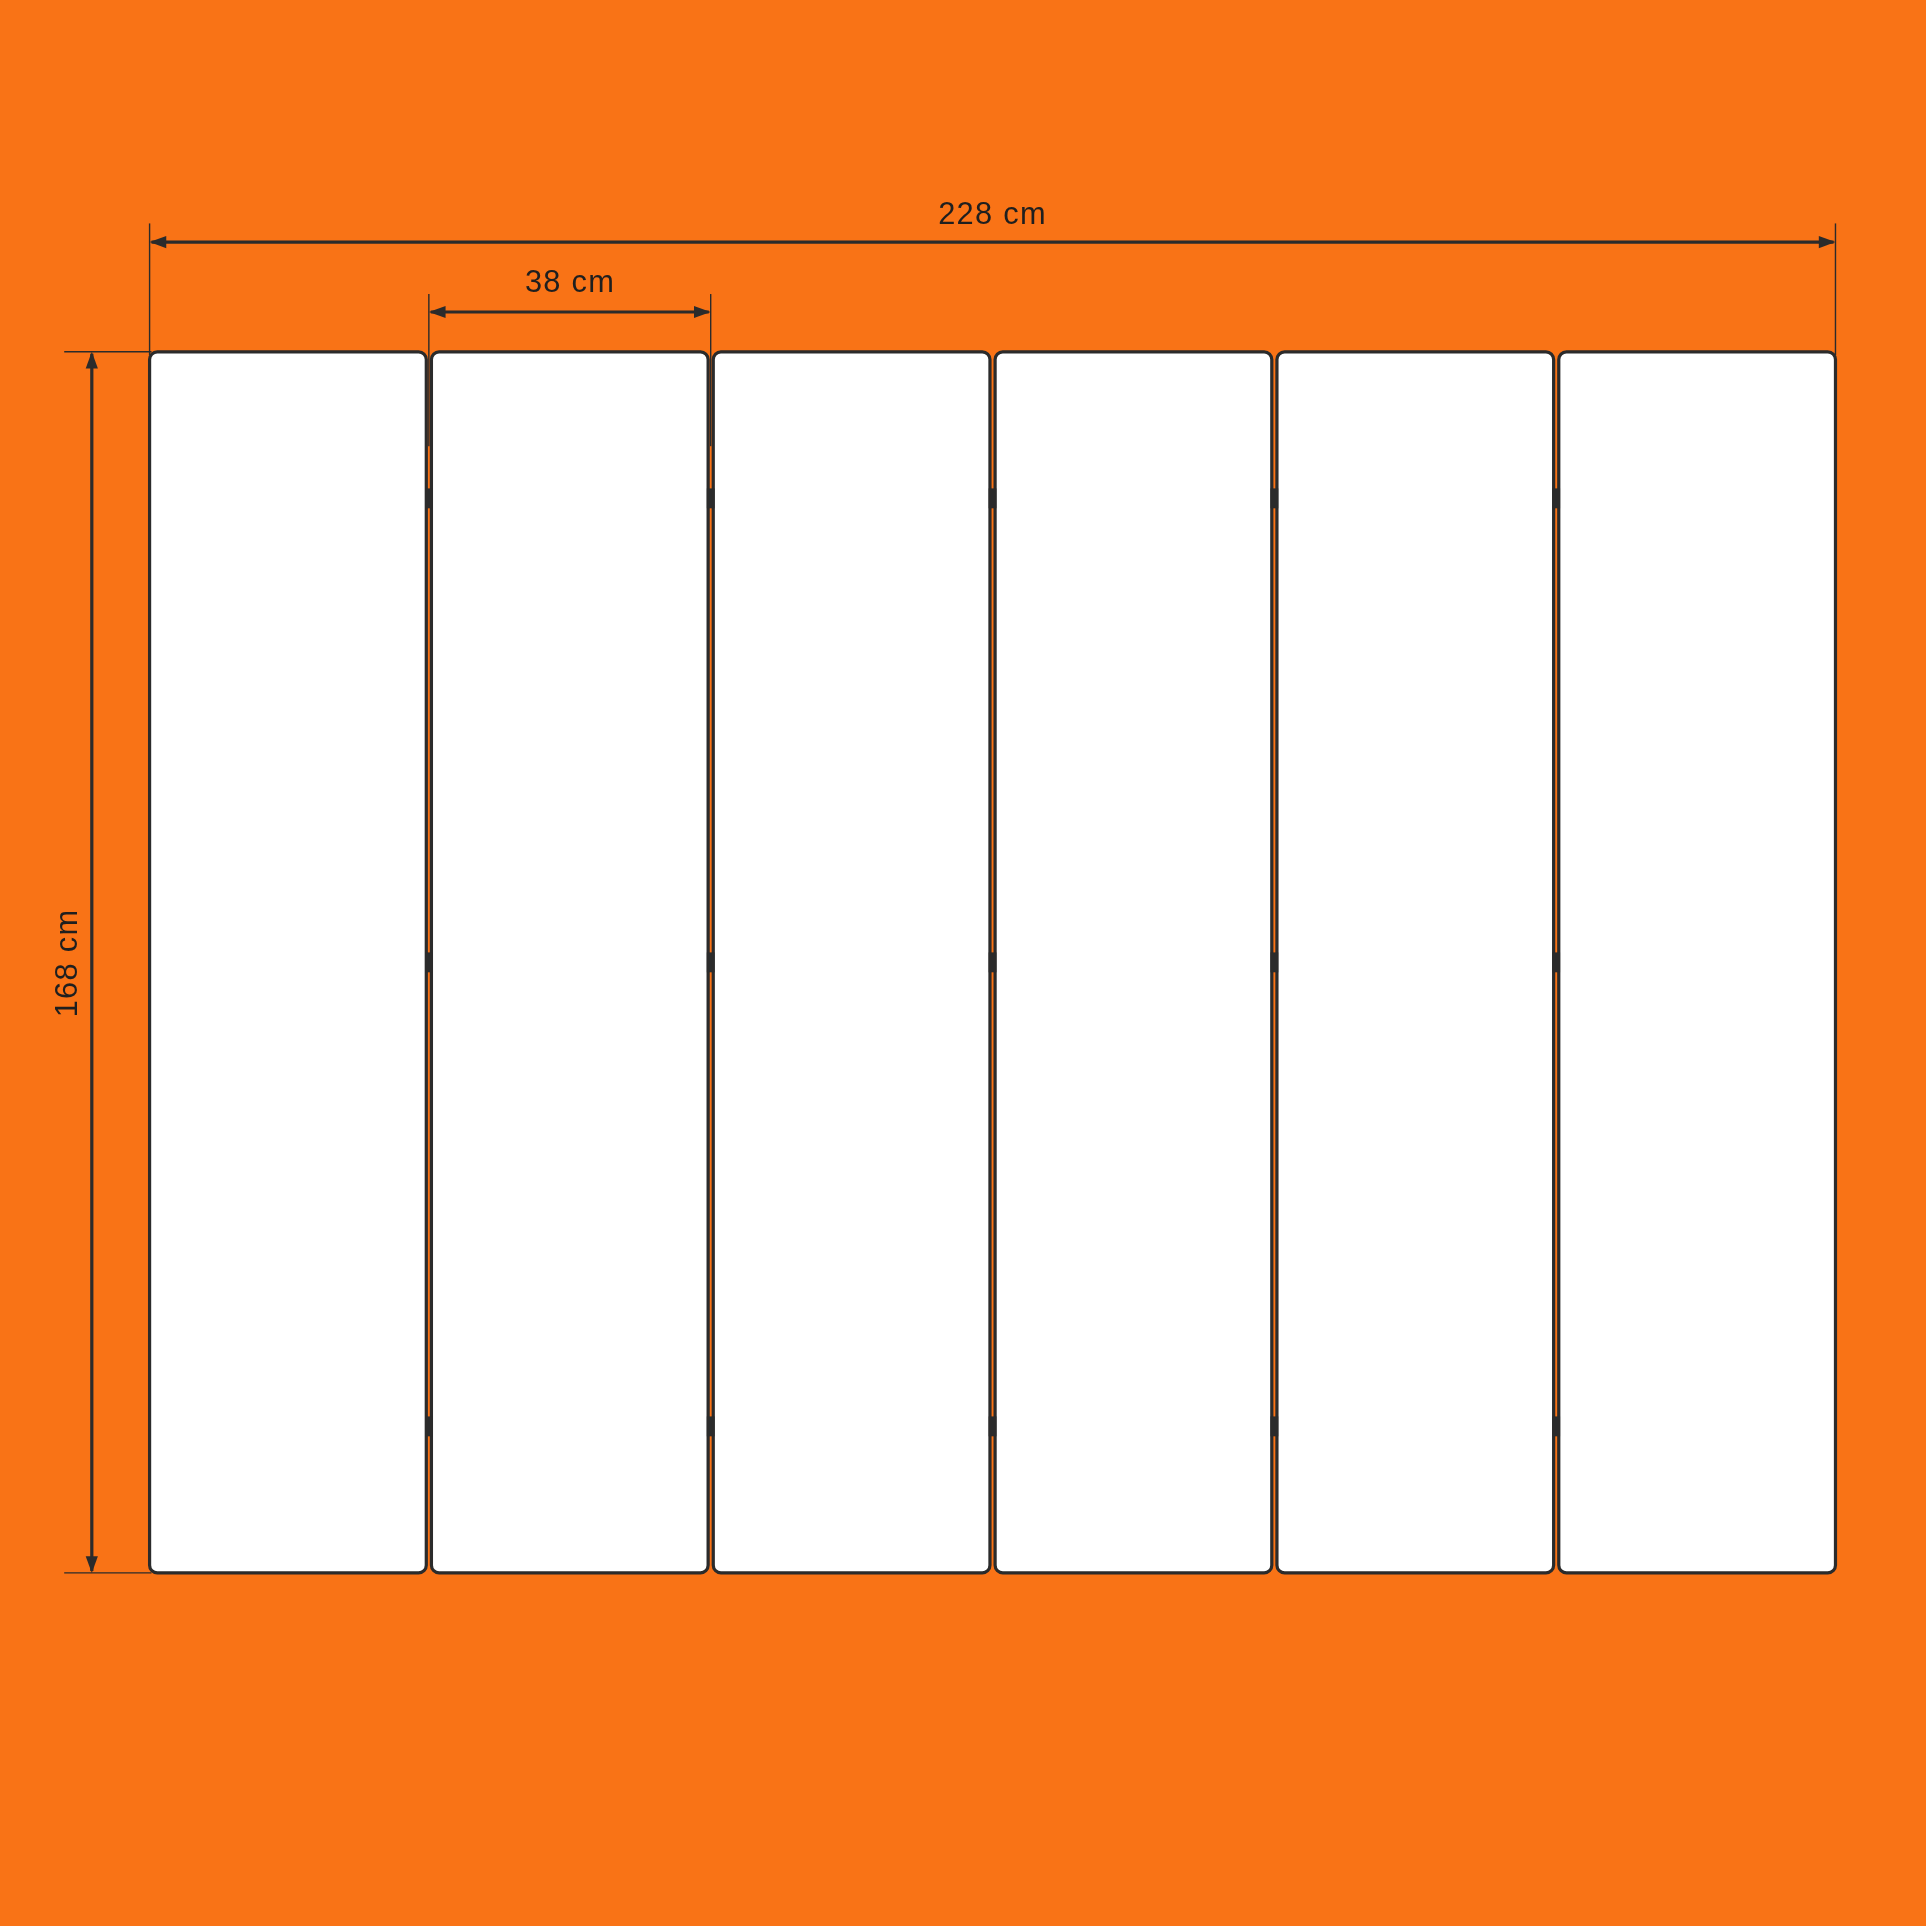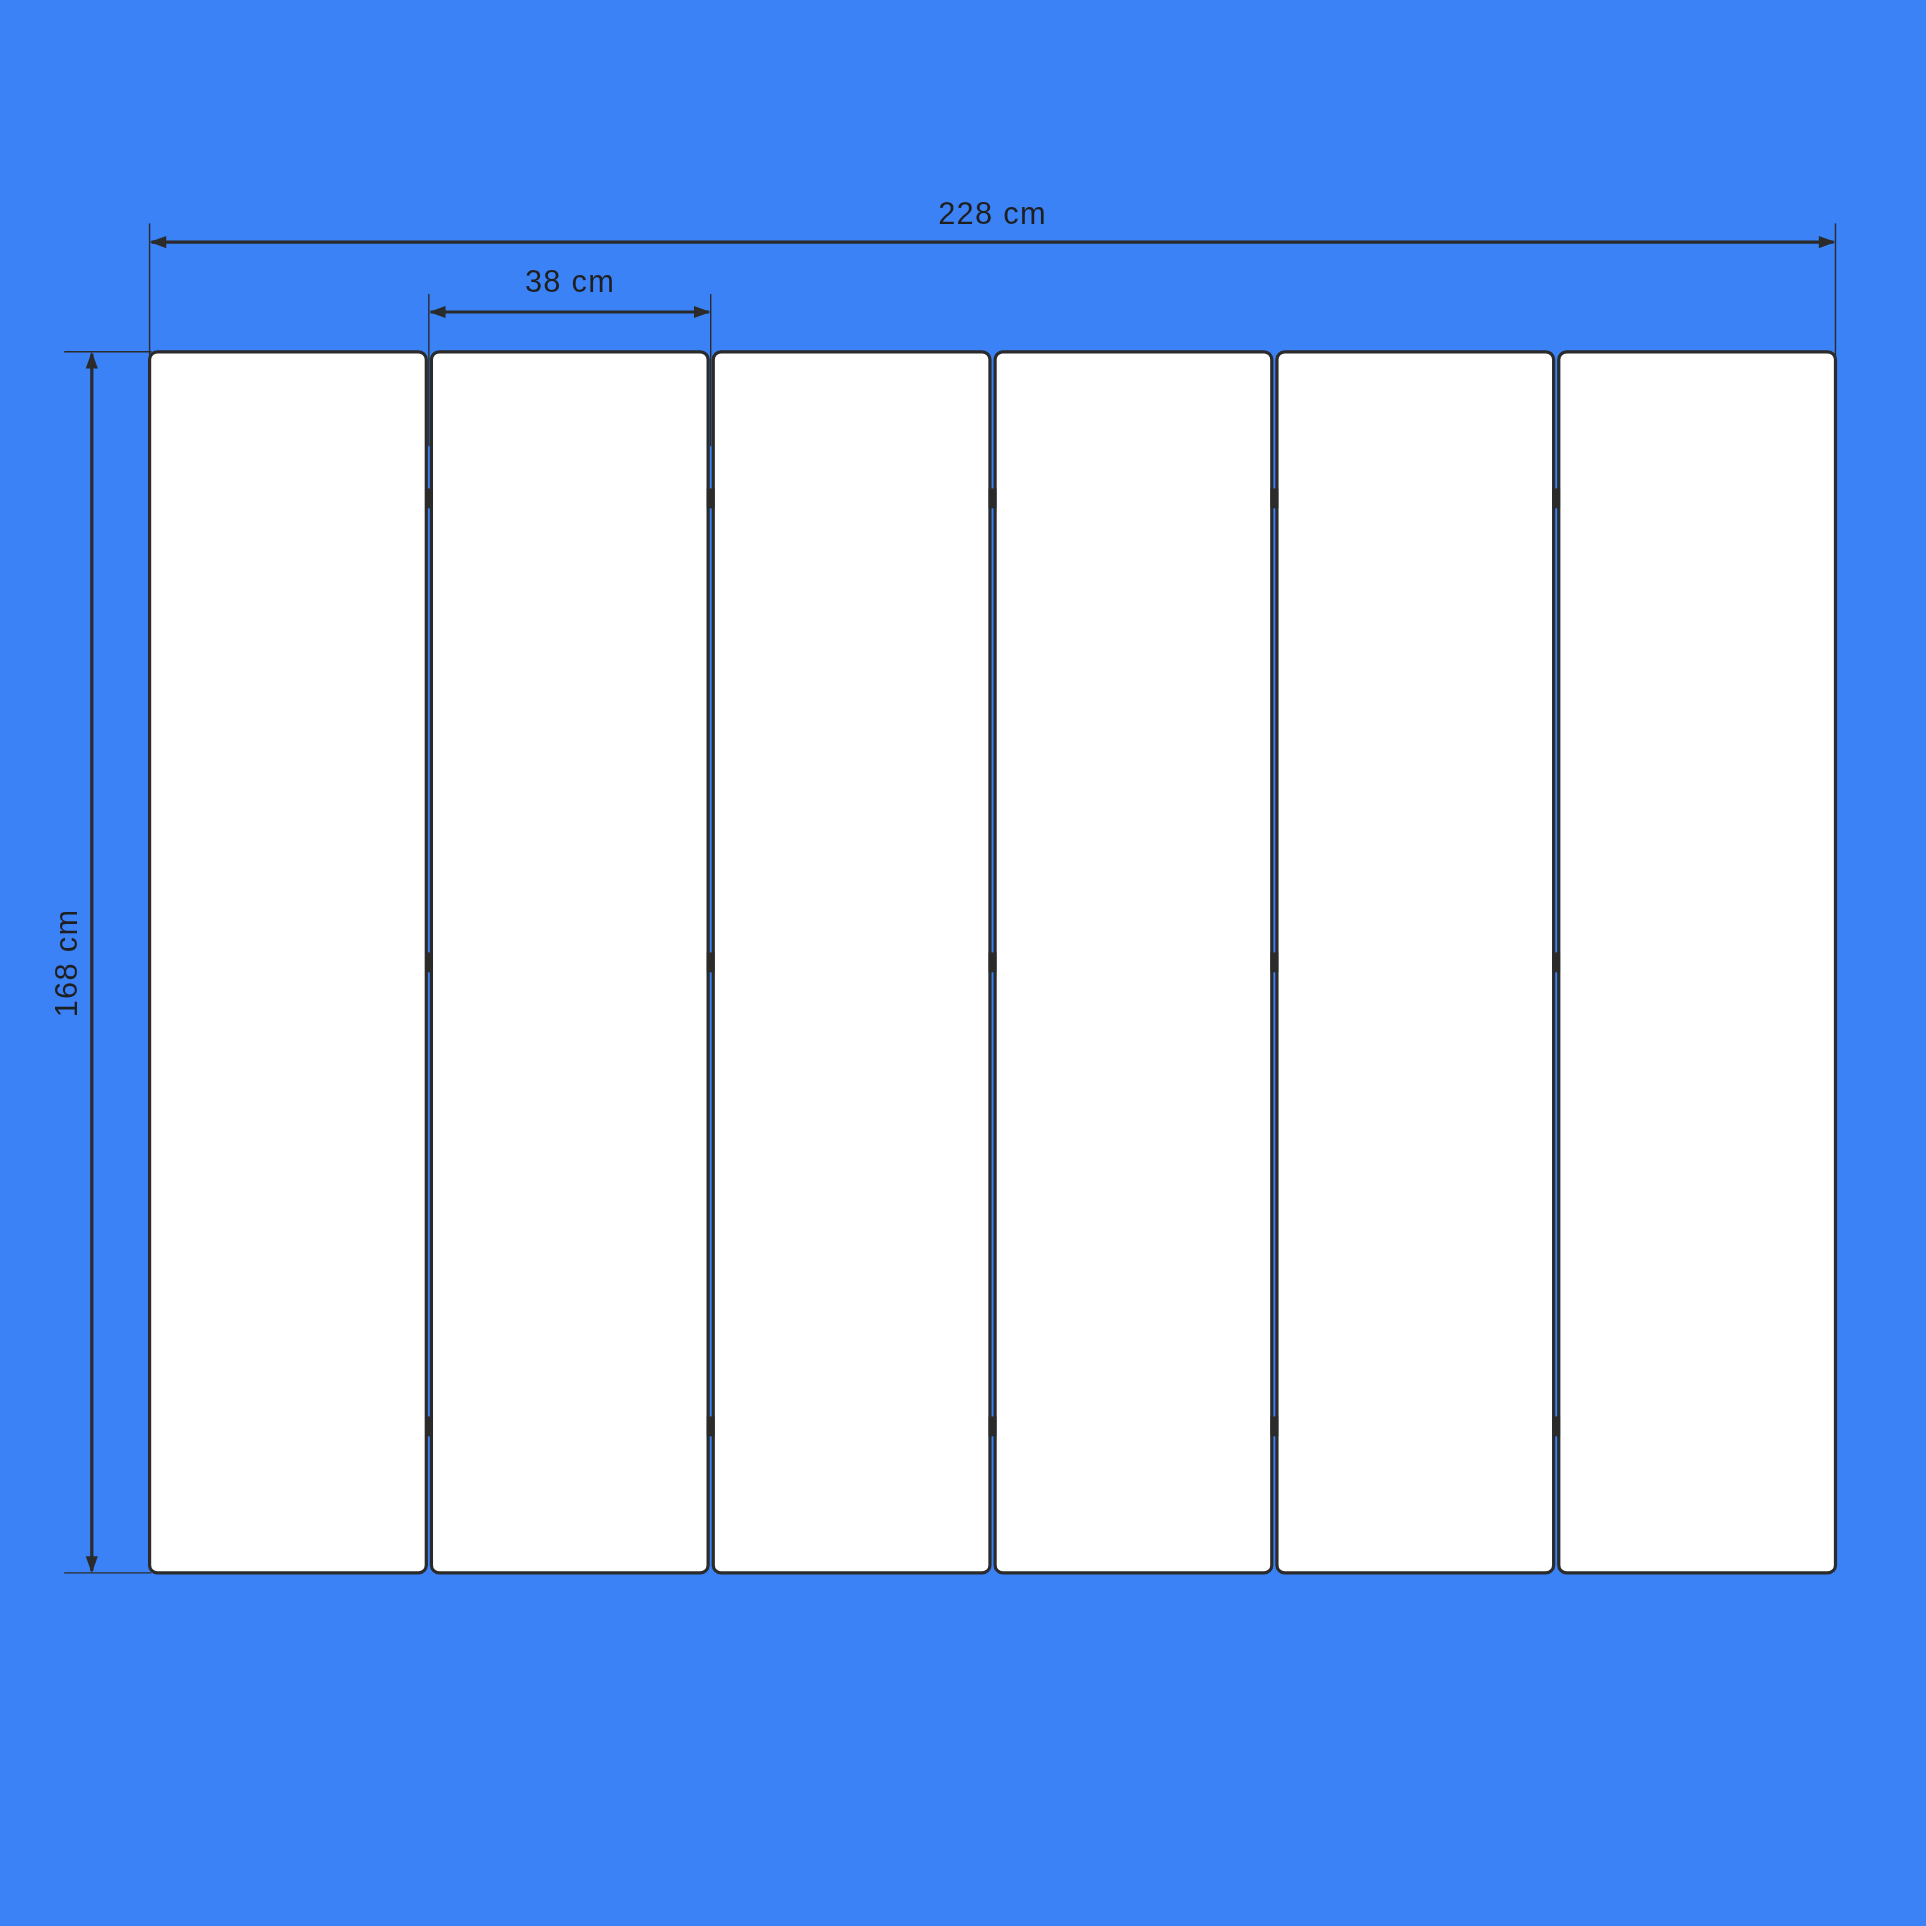--- a/index.html
+++ b/index.html
@@ -4,21 +4,21 @@
 <style>
   html, body {
     margin: 0;
     padding: 0;
     background: #ffffff;
   }
   .canvas {
     position: relative;
     width: 1926px;
     height: 1926px;
-    background: #3b82f6;
+    background: #f97316;
     overflow: hidden;
   }
   svg {
     display: block;
   }
   .dim-text {
     font-family: "Liberation Sans", sans-serif;
     font-size: 48px;
     letter-spacing: 2px;
     fill: #1f1f1f;

